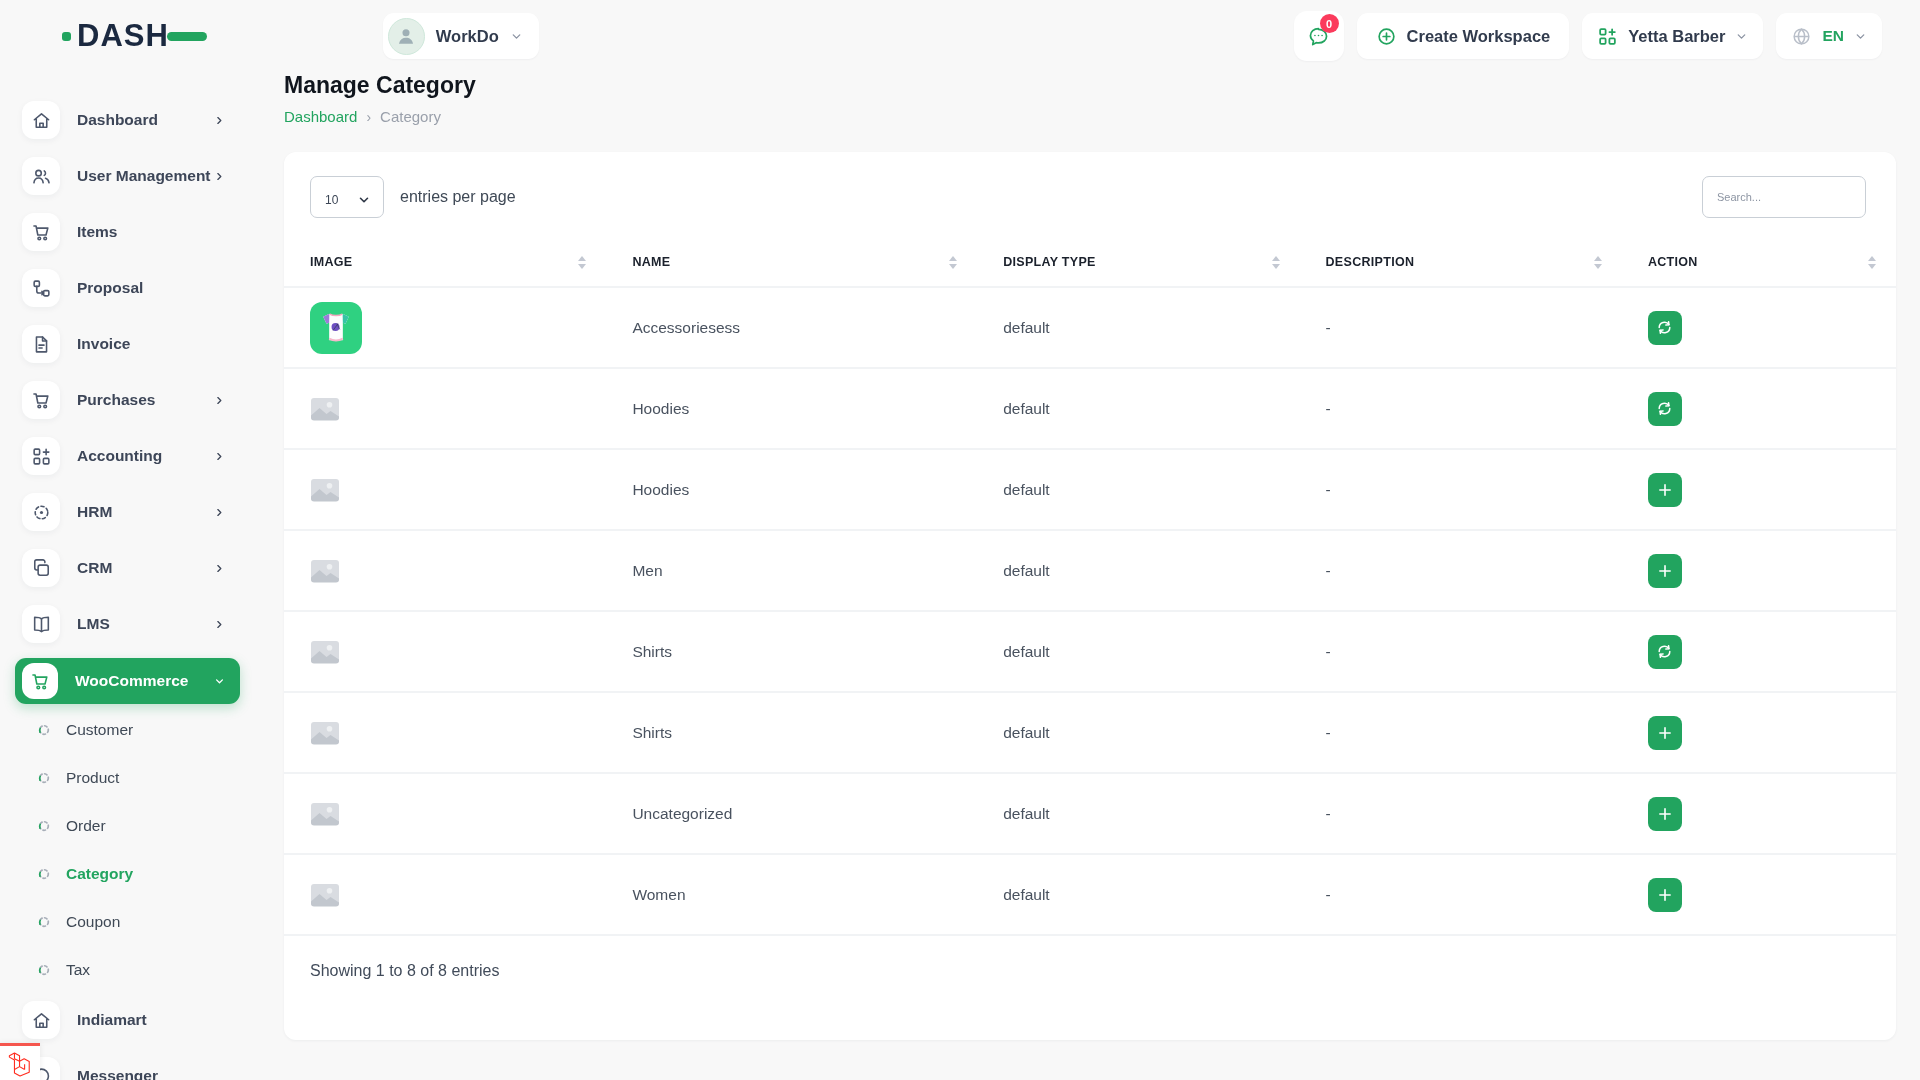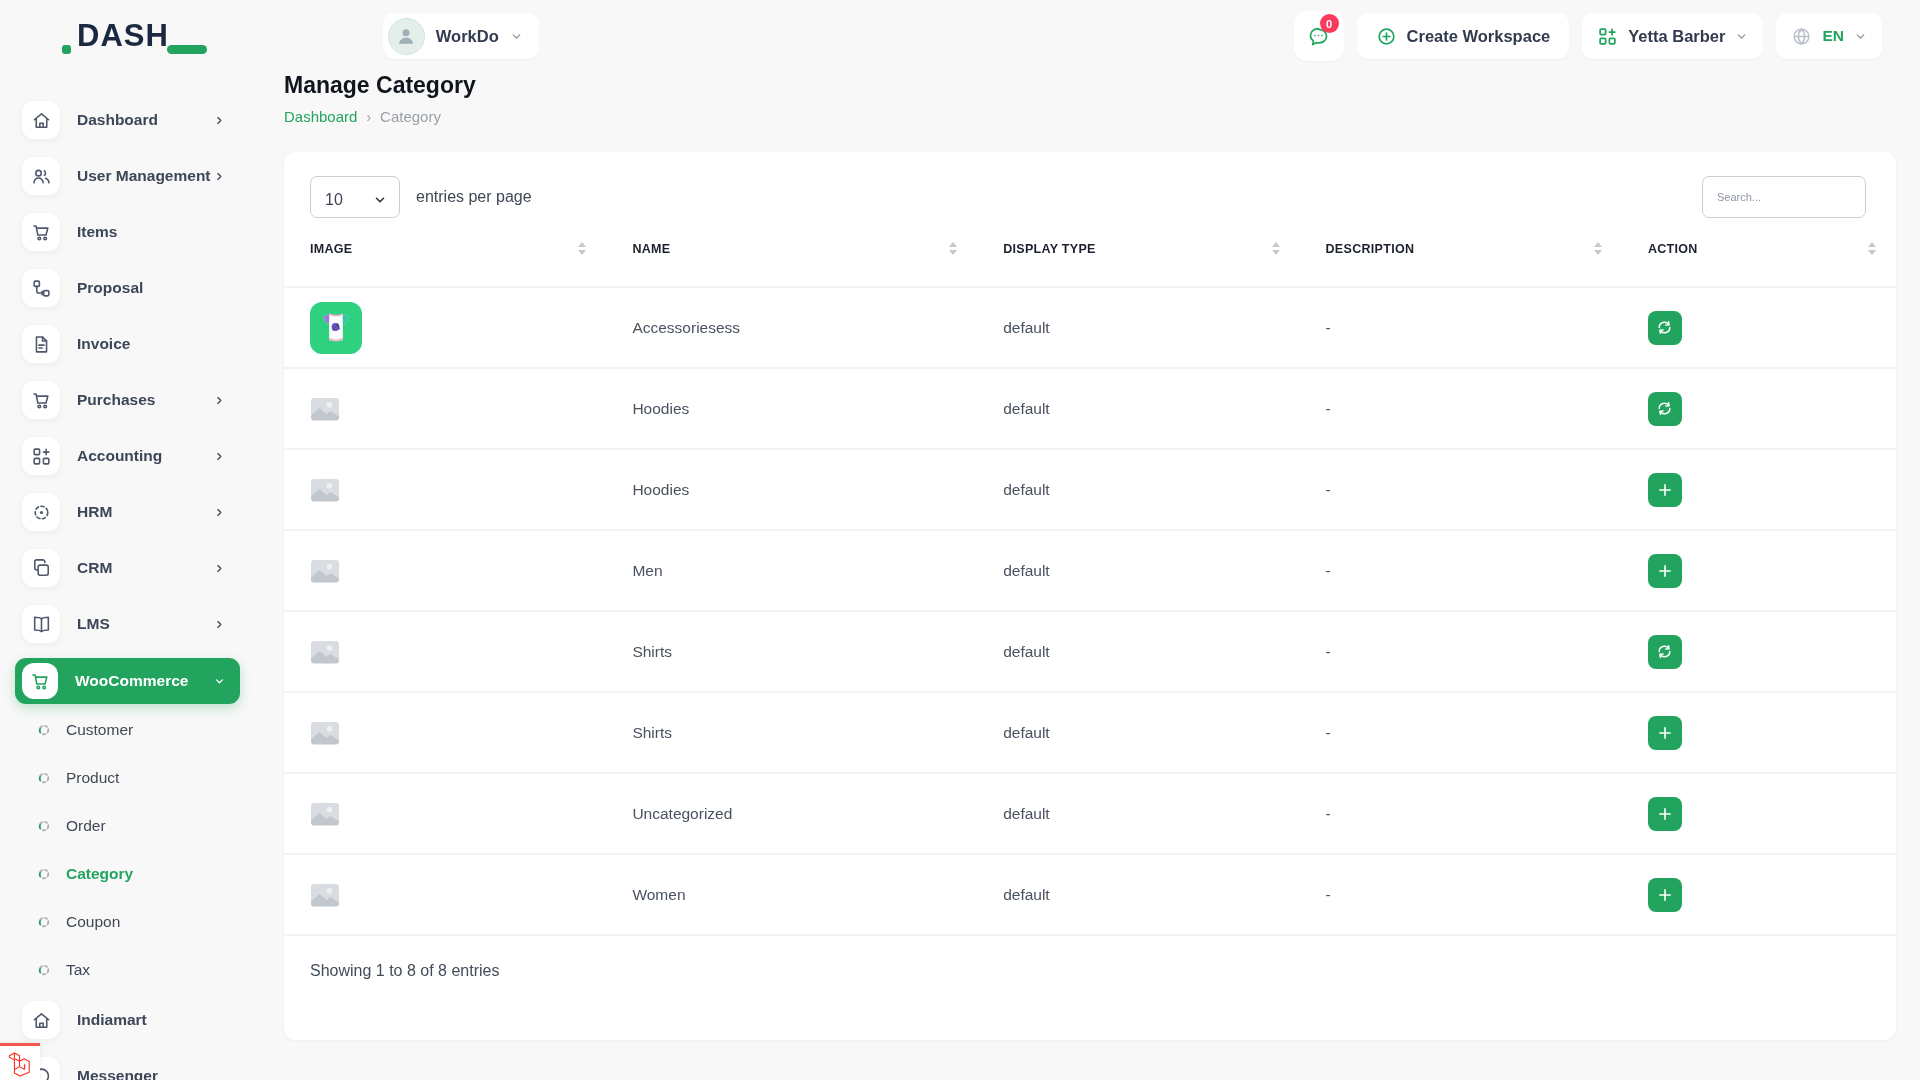--- a/index.html
+++ b/index.html
@@ -21,21 +21,21 @@
     background:var(--bg);
     font-family:"Liberation Sans","DejaVu Sans",sans-serif;
     color:var(--label);
     font-size:16px;
   }
   svg{display:block}
   .stroke-ic{fill:none;stroke:#4e586c;stroke-width:1.5;stroke-linecap:round;stroke-linejoin:round}
 
   
   .header{height:72px;display:flex;align-items:center;padding:0 38px 0 62px}
-  .logo{display:flex;align-items:flex-end;gap:6px;margin-right:10px}
+  .logo{display:flex;align-items:center;gap:6px;margin-right:10px}
   .logo-dot{width:9px;height:9px;border-radius:3px;background:var(--accent)}
   .logo-text{font-size:31px;font-weight:800;letter-spacing:1px;color:#1b2940}
   .logo-bar{width:40px;height:9px;border-radius:5px;background:var(--accent);margin-left:-8px}
   .hdr-pill{background:#fff;border-radius:11px;height:46px;display:flex;align-items:center;
     box-shadow:0 1px 2px rgba(20,30,50,.04);cursor:pointer}
   .workspace-pill{margin-left:166px;padding:0 16px 0 5px;gap:11px}
   .avatar{width:37px;height:37px;border-radius:50%;background:#e3efe8;border:1px solid #cfe8db;
     display:flex;align-items:center;justify-content:center;overflow:hidden}
   .hdr-label{font-size:16.5px;color:#313b4d;font-weight:600}
   .hdr-right{margin-left:auto;display:flex;align-items:center;gap:13px}
@@ -79,31 +79,31 @@
   .page-title{font-size:23px;font-weight:700;color:var(--ink);}
   .breadcrumb{margin-top:9px;font-size:15px;display:flex;align-items:center;gap:9px}
   .crumb-link{color:var(--accent);cursor:pointer}
   .crumb-sep{color:var(--muted);font-size:14px}
   .crumb-current{color:var(--muted)}
 
   
   .card{margin-top:27px;background:#fff;border-radius:12px;box-shadow:0 1px 3px rgba(20,30,50,.05);
     height:888px;display:flex;flex-direction:column}
   .controls{display:flex;align-items:center;padding:24px 30px 0 26px}
-  .select{width:90px;height:42px;border:1px solid var(--input-border);border-radius:7px;
+  .select{width:74px;height:42px;border:1px solid var(--input-border);border-radius:7px;
     display:flex;align-items:center;justify-content:space-between;padding:6px 12px 0 14px;
-    font-size:16px;color:#3c4656;cursor:pointer;background:#fff}
+    font-size:12px;color:#3c4656;cursor:pointer;background:#fff}
   .entries-label{margin-left:16px;font-size:16px;color:#3f4956}
   .search-input{margin-left:auto;width:164px;height:42px;border:1px solid var(--input-border);
     border-radius:7px;padding:0 14px;font-size:11px;color:#3b82f6;outline:none;background:#fff;
     font-family:"Liberation Sans","DejaVu Sans",sans-serif}
   .search-input::placeholder{color:#8d95a3}
 
   .thead{display:flex;margin-top:24px;border-bottom:2px solid var(--line)}
-  .th{height:44px;display:flex;justify-content:space-between;
+  .th{height:44px;display:flex;align-items:center;justify-content:space-between;
     padding:0 20px 4px 26px;cursor:pointer}
   .th-label{font-size:12.5px;font-weight:700;letter-spacing:.3px;color:#1b212c;text-transform:uppercase}
   .sorter{display:flex;flex-direction:column;gap:3px}
   .tri-up{width:0;height:0;border-left:4.5px solid transparent;border-right:4.5px solid transparent;
     border-bottom:5px solid #c3c8d2}
   .tri-down{width:0;height:0;border-left:4.5px solid transparent;border-right:4.5px solid transparent;
     border-top:5px solid #c3c8d2}
   .c0{width:20%}.c1{width:23%}.c2{width:20%}.c3{width:20%}.c4{width:17%}
   .trow{display:flex;align-items:center;height:81px;border-bottom:2px solid var(--line)}
   .td{padding-left:26px;font-size:15.5px;color:var(--cell);display:flex;align-items:center}

